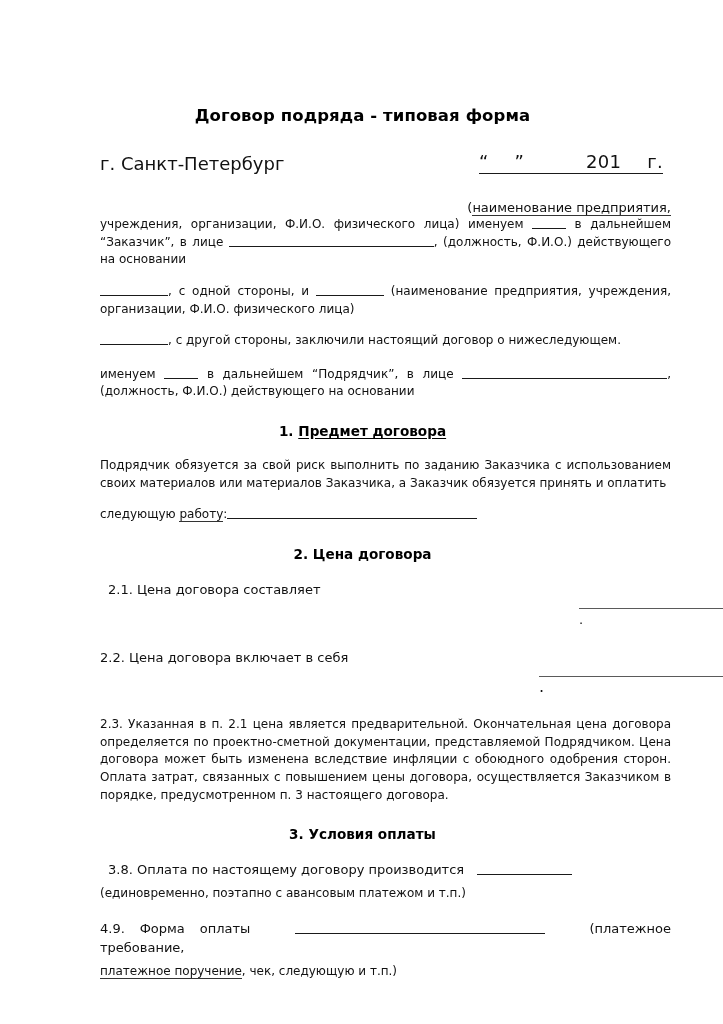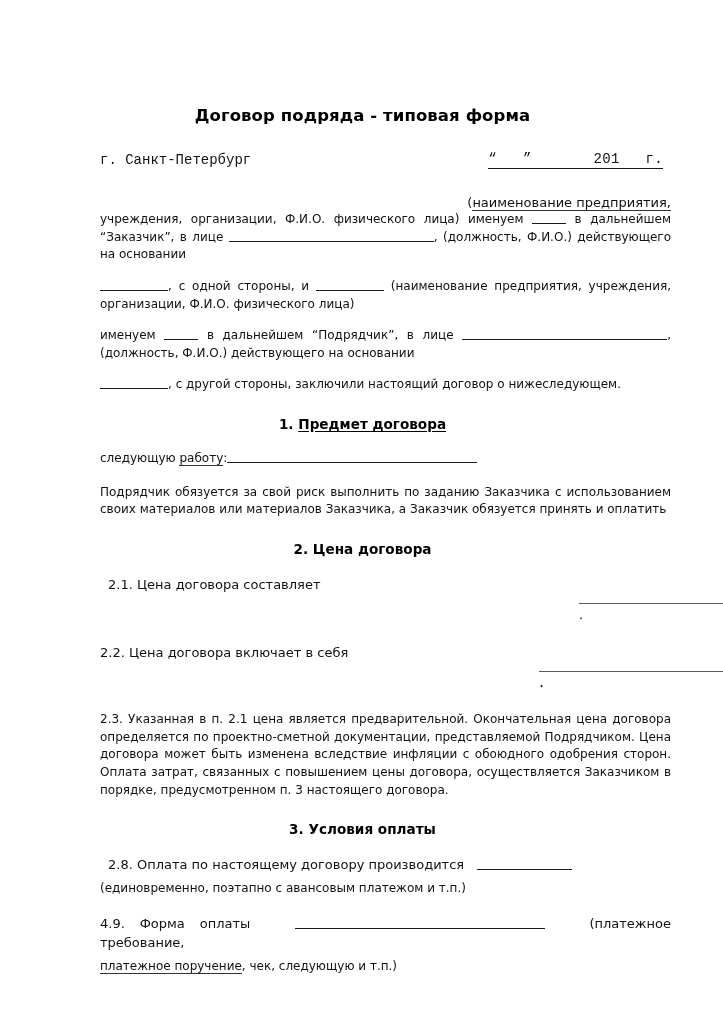--- a/index.html
+++ b/index.html
@@ -28,26 +28,25 @@
     text-align: center;
     font-size: 16.5px;
     font-weight: bold;
     letter-spacing: 0.1px;
     margin: 0 0 26px 0;
     padding-right: 46px;
     color: #000;
   }
   .row-city {
     display: flex;
-    align-items: center;
+    align-items: flex-end;
     justify-content: space-between;
-    font-size: 14px;
+    font-size: 18px;
     margin-bottom: 26px;
     padding-right: 8px;
-    font-family: Liberation Mono, monospace;
   }
   .city {
     white-space: nowrap;
   }
   .date-line {
     white-space: nowrap;
     border-bottom: 1.3px solid #1a1a1a;
     padding-bottom: 1px;
     letter-spacing: 0.3px;
   }
@@ -145,46 +144,46 @@
 
   <div class="first-line-row">
     <span class="rule-283"></span>
     <span><span>(</span><span class="spellcheck">наименование        предприятия,</span></span>
   </div>
 
   <p class="para tight"><span>учреждения, организации, Ф.И.О. физического лица) именуем</span>&nbsp;<span class="blank w-xxs"></span>&nbsp;<span>в дальнейшем “Заказчик”, в лице</span>&nbsp;<span class="blank w-l"></span><span>, (должность, Ф.И.О.) действующего на основании</span></p>
 
   <p class="para tight"><span class="blank w-xs"></span><span>, с одной стороны, и</span>&nbsp;<span class="blank w-xs"></span>&nbsp;<span>(наименование предприятия, учреждения, организации, Ф.И.О. физического лица)</span></p>
 
+  <p class="para"><span class="blank w-xs"></span><span>, с другой стороны, заключили настоящий договор о нижеследующем.</span></p>
+
   <p class="para tight"><span>именуем</span>&nbsp;<span class="blank w-xxs"></span>&nbsp;<span>в дальнейшем “Подрядчик”, в лице</span>&nbsp;<span class="blank w-l"></span><span>, (должность, Ф.И.О.) действующего на основании</span></p>
-
-  <p class="para"><span class="blank w-xs"></span><span>, с другой стороны, заключили настоящий договор о нижеследующем.</span></p>
 
   <h2 class="section"><span>1.</span> <span class="u">Предмет договора</span></h2>
 
+  <p class="para tight"><span>Подрядчик обязуется за свой риск выполнить по заданию Заказчика с использованием своих материалов или материалов Заказчика, а Заказчик обязуется принять и оплатить</span></p>
   <p class="para"><span>следующую</span> <span class="spellcheck">работу</span><span>:</span><span class="blank w-xl"></span></p>
-  <p class="para tight"><span>Подрядчик обязуется за свой риск выполнить по заданию Заказчика с использованием своих материалов или материалов Заказчика, а Заказчик обязуется принять и оплатить</span></p>
 
   <h2 class="section"><span>2.</span> <span>Цена договора</span></h2>
 
   <p class="clause indent-1">2.1.            Цена                 договора                составляет</p>
   <div class="fill-row dot-565">
     <span class="underline-fill fill-565"></span>
     <span class="dot dot-565-inner" style="position:static;">.</span>
   </div>
 
   <p class="clause">2.2.        Цена        договора        включает        в        себя</p>
   <div class="fill-row dot-525">
     <span class="underline-fill fill-525"></span>
     <span>.</span>
   </div>
 
   <p class="para">2.3. Указанная в п. 2.1 цена является предварительной. Окончательная цена договора определяется  по проектно-сметной документации, представляемой Подрядчиком. Цена договора может быть изменена вследствие инфляции с обоюдного одобрения сторон. Оплата затрат, связанных с повышением цены договора, осуществляется Заказчиком в порядке, предусмотренном п. 3 настоящего договора.</p>
 
   <h2 class="section"><span>3.</span> <span>Условия оплаты</span></h2>
 
-  <p class="clause indent-1"><span>2.8.    Оплата    по    настоящему    договору    производится</span>&nbsp;&nbsp;&nbsp;<span class="blank w-s"></span></p>
+  <p class="clause indent-1"><span>3.8.    Оплата    по    настоящему    договору    производится</span>&nbsp;&nbsp;&nbsp;<span class="blank w-s"></span></p>
   <p class="para">(единовременно, поэтапно с авансовым платежом и т.п.)</p>
 
   <p class="clause"><span>4.9.        Форма        оплаты</span>&nbsp;&nbsp;&nbsp;<span class="blank w-xl"></span>&nbsp;&nbsp;&nbsp;<span>(платежное требование,</span></p>
   <p class="para"><span class="spellcheck">платежное поручение</span><span>, чек, следующую и т.п.)</span></p>
 
 </div>
 
 </body></html>

